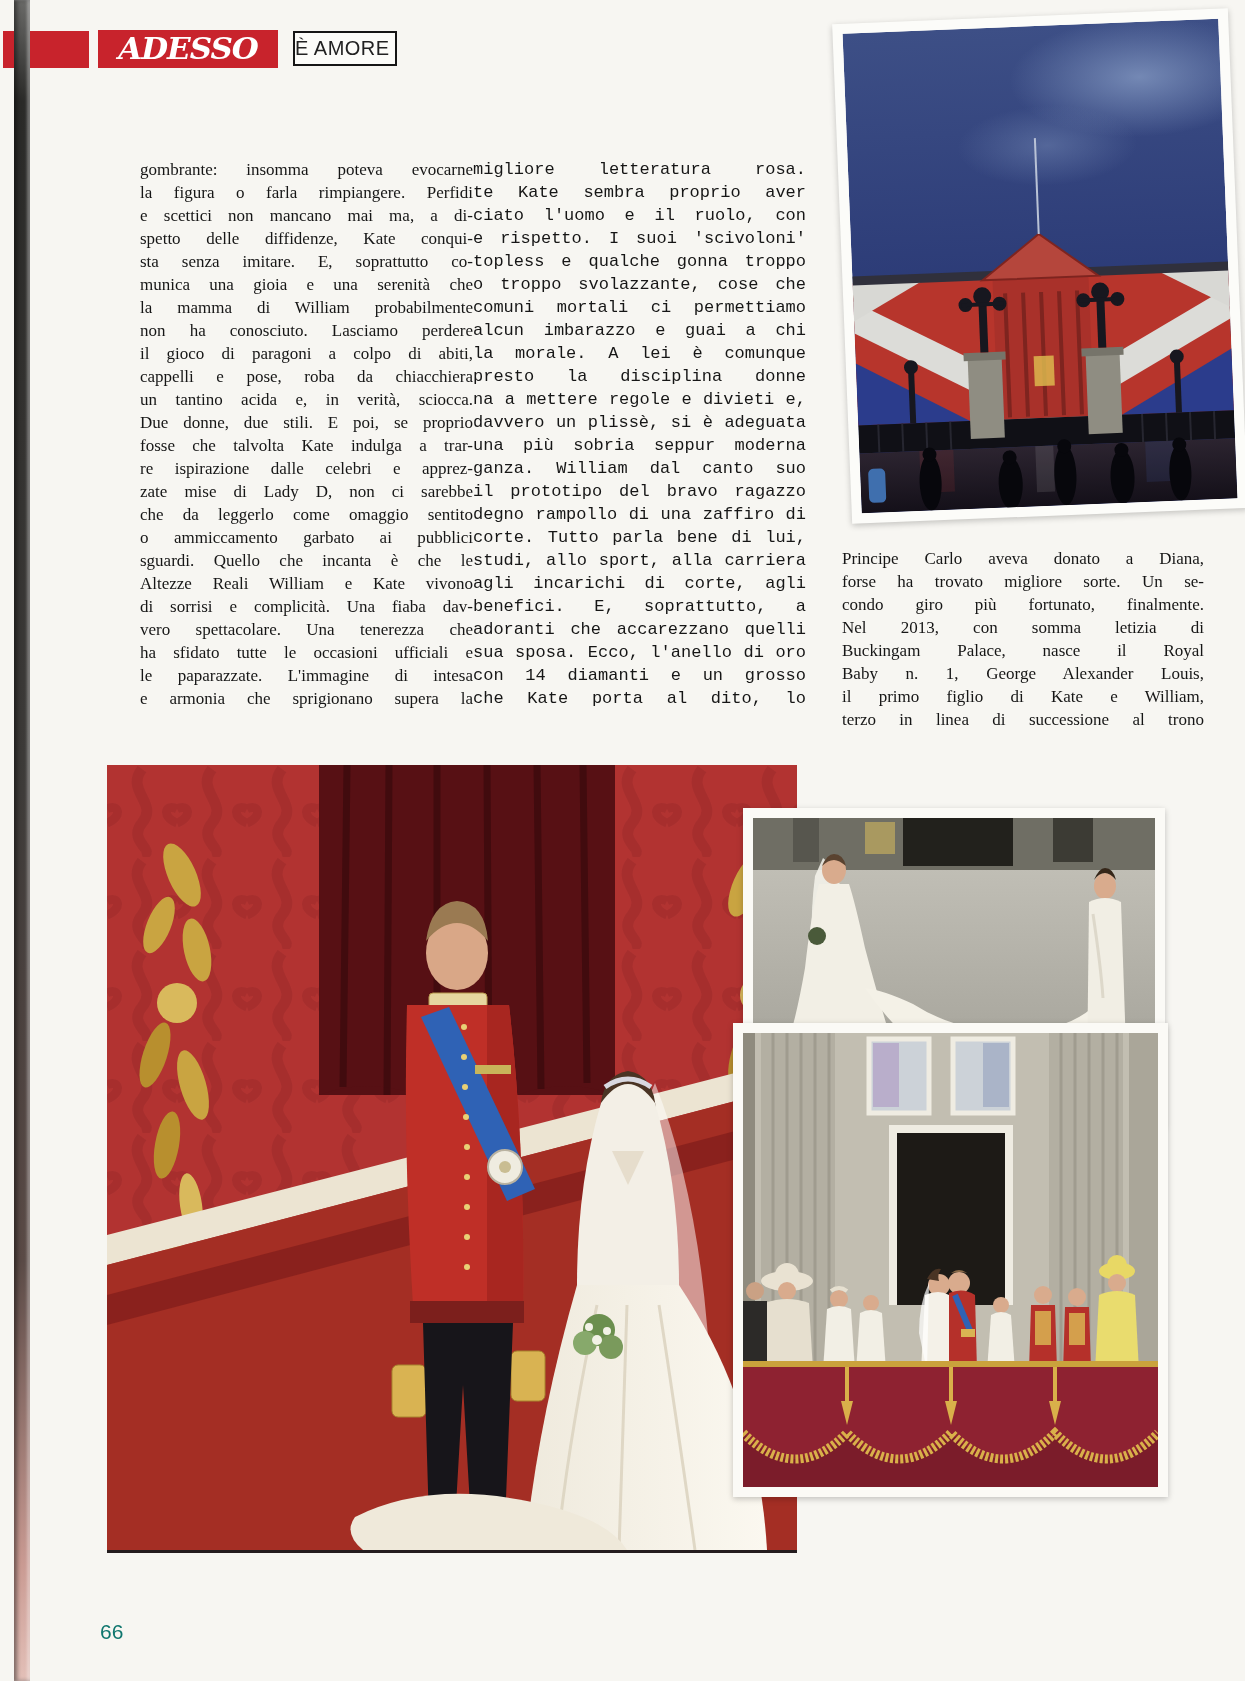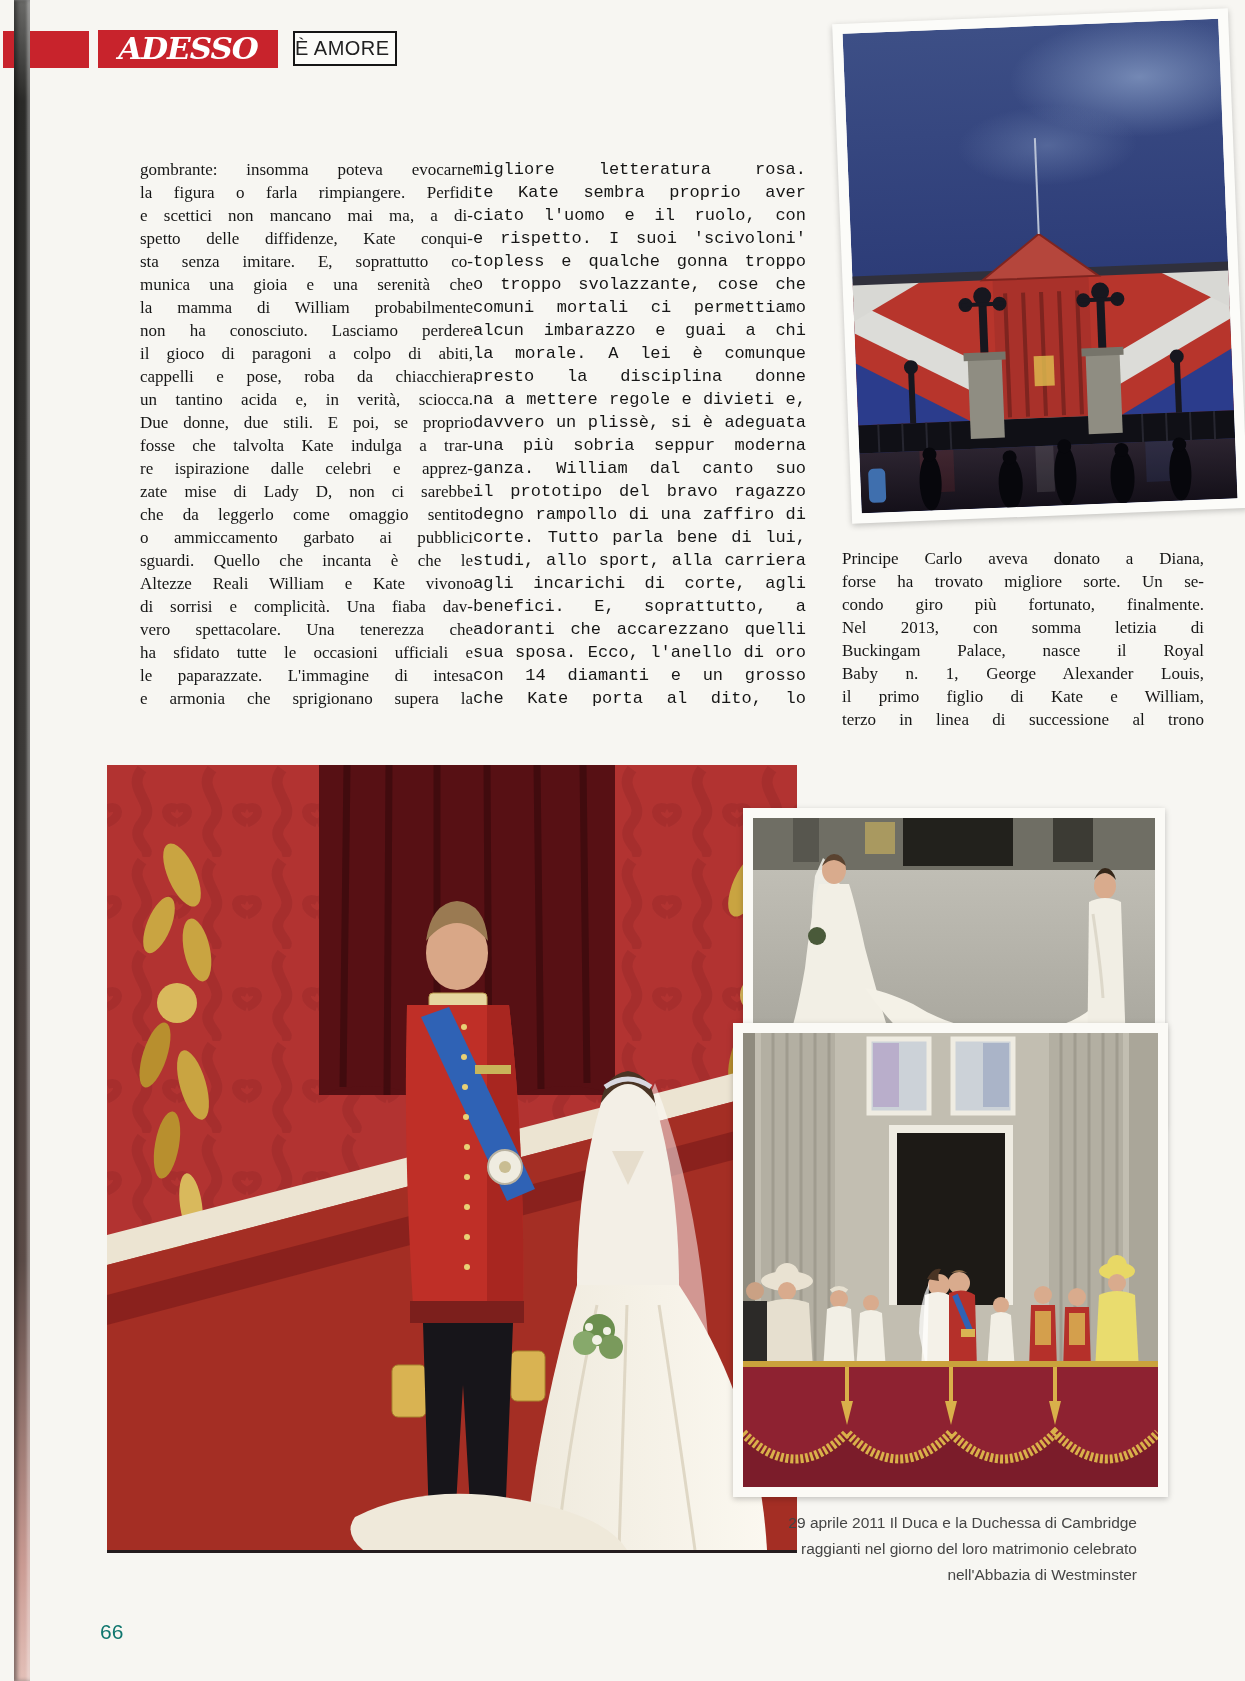--- a/index.html
+++ b/index.html
@@ -451,20 +451,15 @@
             <path d="M98 368 L110 368 L104 392 Z"></path>
           <line x1="208" y1="334" x2="208" y2="368" stroke="#d9b04a" stroke-width="4"></line>
             <path d="M202 368 L214 368 L208 392 Z"></path>
           <line x1="312" y1="334" x2="312" y2="368" stroke="#d9b04a" stroke-width="4"></line>
             <path d="M306 368 L318 368 L312 392 Z"></path>
         </g>
       </g>
     </svg>
   </div>
 
-  <div class="caption">
-    <div>29 aprile 2011 Il Duca e la Duchessa di Cambridge</div>
-    <div>raggianti nel giorno del loro matrimonio celebrato</div>
-    <div>nell'Abbazia di Westminster</div>
-  </div>
 
   <div class="pagenum">66</div>
 </div>
 
 </body></html>

